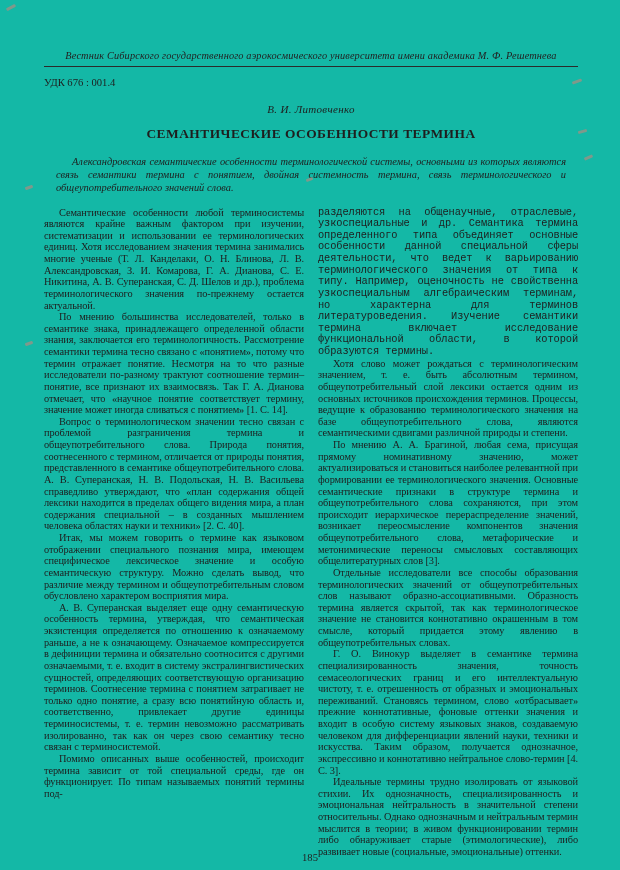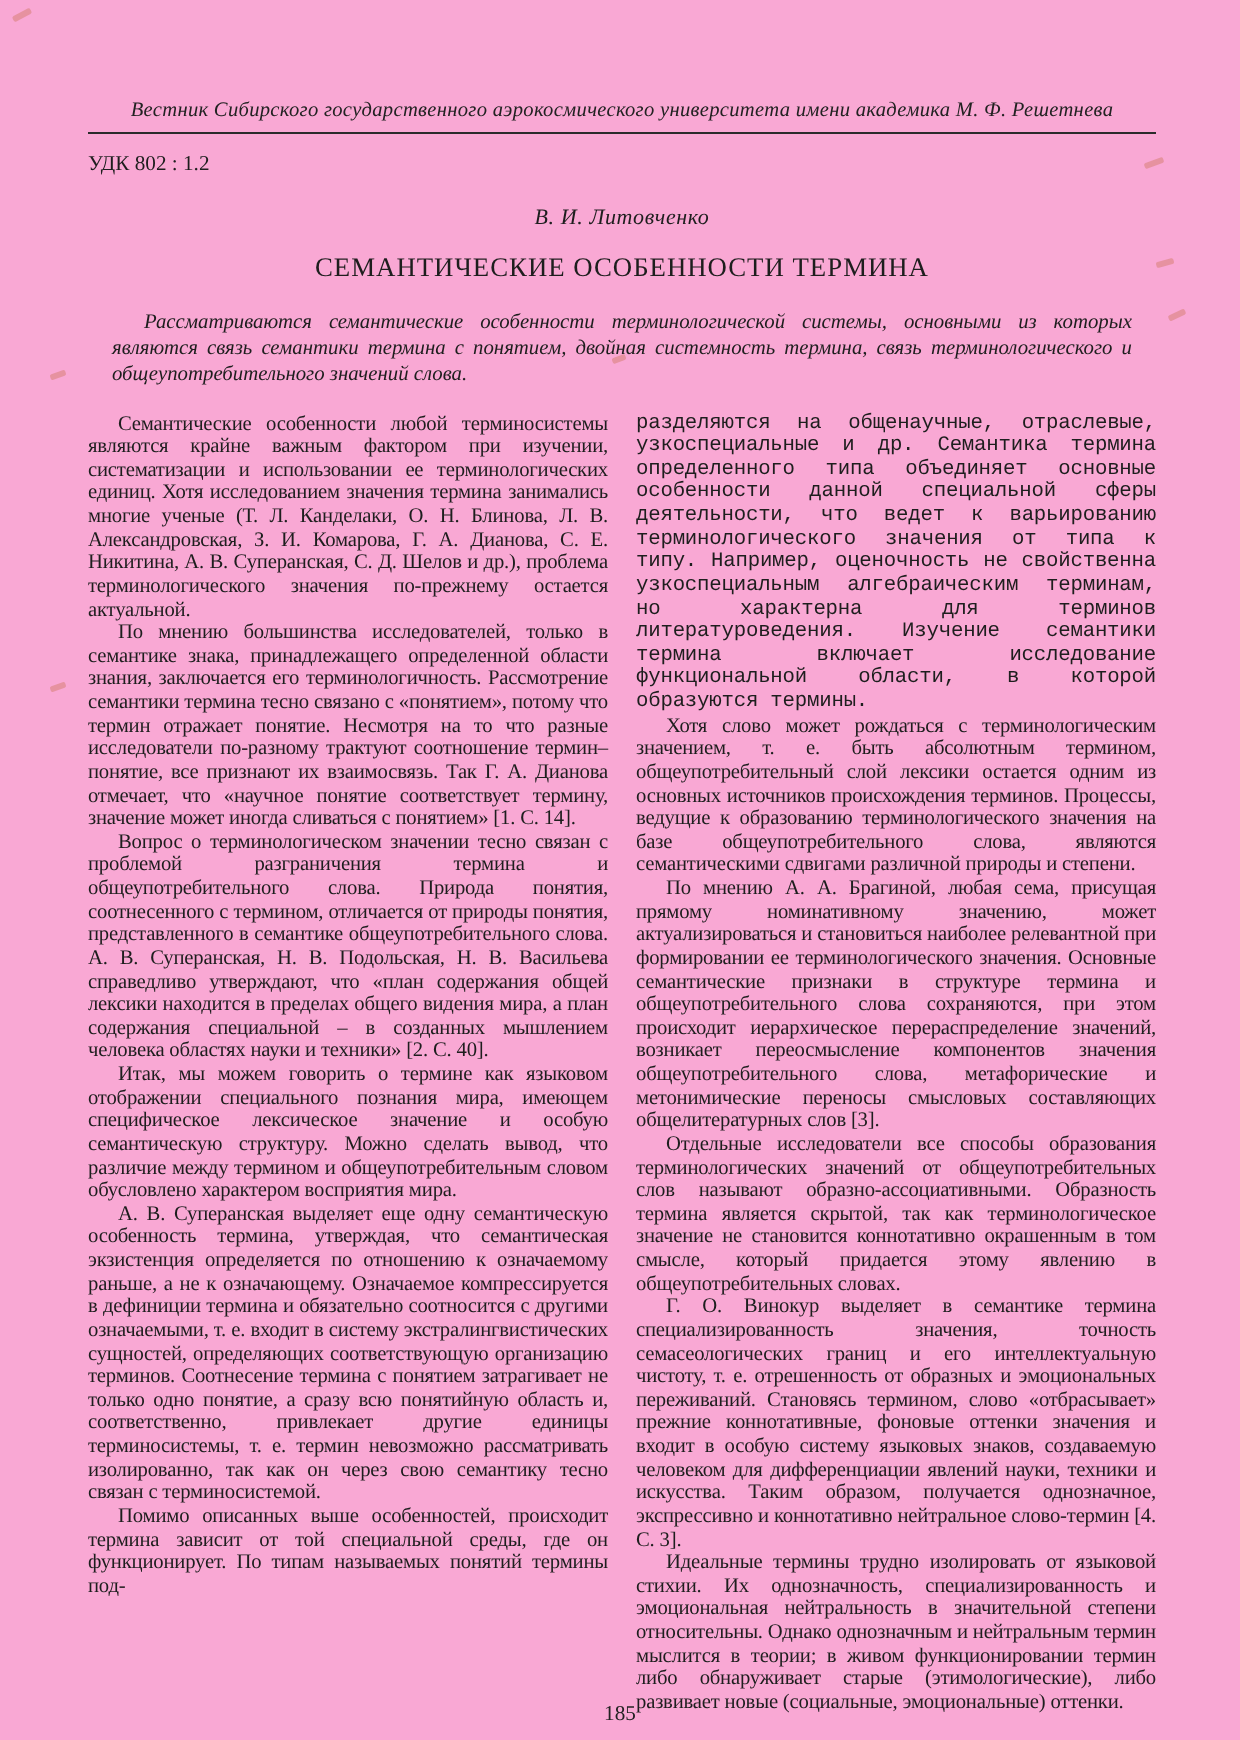--- a/index.html
+++ b/index.html
@@ -1,20 +1,20 @@
 <!DOCTYPE html>
 <html lang="ru"><head>
 <meta charset="utf-8">
 <style>
   html, body { margin: 0; padding: 0; background: #ffffff; }
   .page {
     position: relative;
     width: 620px;
     height: 870px;
-    background: #f9a8d4;
+    background: #14b8a6;
     font-family: "Liberation Serif", "DejaVu Serif", serif;
     color: #1e1e1e;
     overflow: hidden;
   }
   .content { padding: 50px 42px 0 44px; }
   .journal-line {
     text-align: center;
     font-style: italic;
     font-size: 10.3px;
     line-height: 12px;
@@ -32,21 +32,21 @@
   }
   .author {
     text-align: center;
     font-size: 11px;
     margin-top: 15px;
     letter-spacing: 0.3px;
     font-style: italic;
   }
   .title {
     text-align: center;
-    font-weight: normal;
+    font-weight: bold;
     font-size: 13.4px;
     margin-top: 11px;
     letter-spacing: 0.5px;
   }
   .abstract {
     font-style: italic;
     font-size: 10.4px;
     line-height: 13.2px;
     text-align: justify;
     margin: 13px 12px 0 12px;
@@ -101,27 +101,27 @@
   <span class="mark m4"></span>
   <span class="mark m5"></span>
   <span class="mark m6"></span>
   <span class="mark m7"></span>
 
   <div class="content">
 
     <div class="journal-line">Вестник Сибирского государственного аэрокосмического университета имени академика М. Ф. Решетнева</div>
     <div class="header-rule"></div>
 
-    <div class="udc">УДК 802 : 1.2</div>
+    <div class="udc">УДК 676 : 001.4</div>
 
     <div class="author">В. И. Литовченко</div>
 
     <h1 class="title" style="margin-bottom:0;">СЕМАНТИЧЕСКИЕ ОСОБЕННОСТИ ТЕРМИНА</h1>
 
-    <div class="abstract">Рассматриваются семантические особенности терминологической системы, основными из которых являются связь семантики термина с понятием, двойная системность термина, связь терминологического и общеупотребительного значений слова.</div>
+    <div class="abstract">Александровская семантические особенности терминологической системы, основными из которых являются связь семантики термина с понятием, двойная системность термина, связь терминологического и общеупотребительного значений слова.</div>
 
     <div class="columns">
       <div class="col">
         <p>Семантические особенности любой терминосистемы являются крайне важным фактором при изучении, систематизации и использовании ее терминологических единиц. Хотя исследованием значения термина занимались многие ученые (Т. Л. Канделаки, О. Н. Блинова, Л. В. Александровская, З. И. Комарова, Г. А. Дианова, С. Е. Никитина, А. В. Суперанская, С. Д. Шелов и др.), проблема терминологического значения по-прежнему остается актуальной.</p>
         <p>По мнению большинства исследователей, только в семантике знака, принадлежащего определенной области знания, заключается его терминологичность. Рассмотрение семантики термина тесно связано с «понятием», потому что термин отражает понятие. Несмотря на то что разные исследователи по-разному трактуют соотношение термин–понятие, все признают их взаимосвязь. Так Г. А. Дианова отмечает, что «научное понятие соответствует термину, значение может иногда сливаться с понятием» [1. С. 14].</p>
         <p>Вопрос о терминологическом значении тесно связан с проблемой разграничения термина и общеупотребительного слова. Природа понятия, соотнесенного с термином, отличается от природы понятия, представленного в семантике общеупотребительного слова. А. В. Суперанская, Н. В. Подольская, Н. В. Васильева справедливо утверждают, что «план содержания общей лексики находится в пределах общего видения мира, а план содержания специальной – в созданных мышлением человека областях науки и техники» [2. С. 40].</p>
         <p>Итак, мы можем говорить о термине как языковом отображении специального познания мира, имеющем специфическое лексическое значение и особую семантическую структуру. Можно сделать вывод, что различие между термином и общеупотребительным словом обусловлено характером восприятия мира.</p>
         <p>А. В. Суперанская выделяет еще одну семантическую особенность термина, утверждая, что семантическая экзистенция определяется по отношению к означаемому раньше, а не к означающему. Означаемое компрессируется в дефиниции термина и обязательно соотносится с другими означаемыми, т. е. входит в систему экстралингвистических сущностей, определяющих соответствующую организацию терминов. Соотнесение термина с понятием затрагивает не только одно понятие, а сразу всю понятийную область и, соответственно, привлекает другие единицы терминосистемы, т. е. термин невозможно рассматривать изолированно, так как он через свою семантику тесно связан с терминосистемой.</p>
         <p>Помимо описанных выше особенностей, происходит термина зависит от той специальной среды, где он функционирует. По типам называемых понятий термины под-</p>
       </div>

